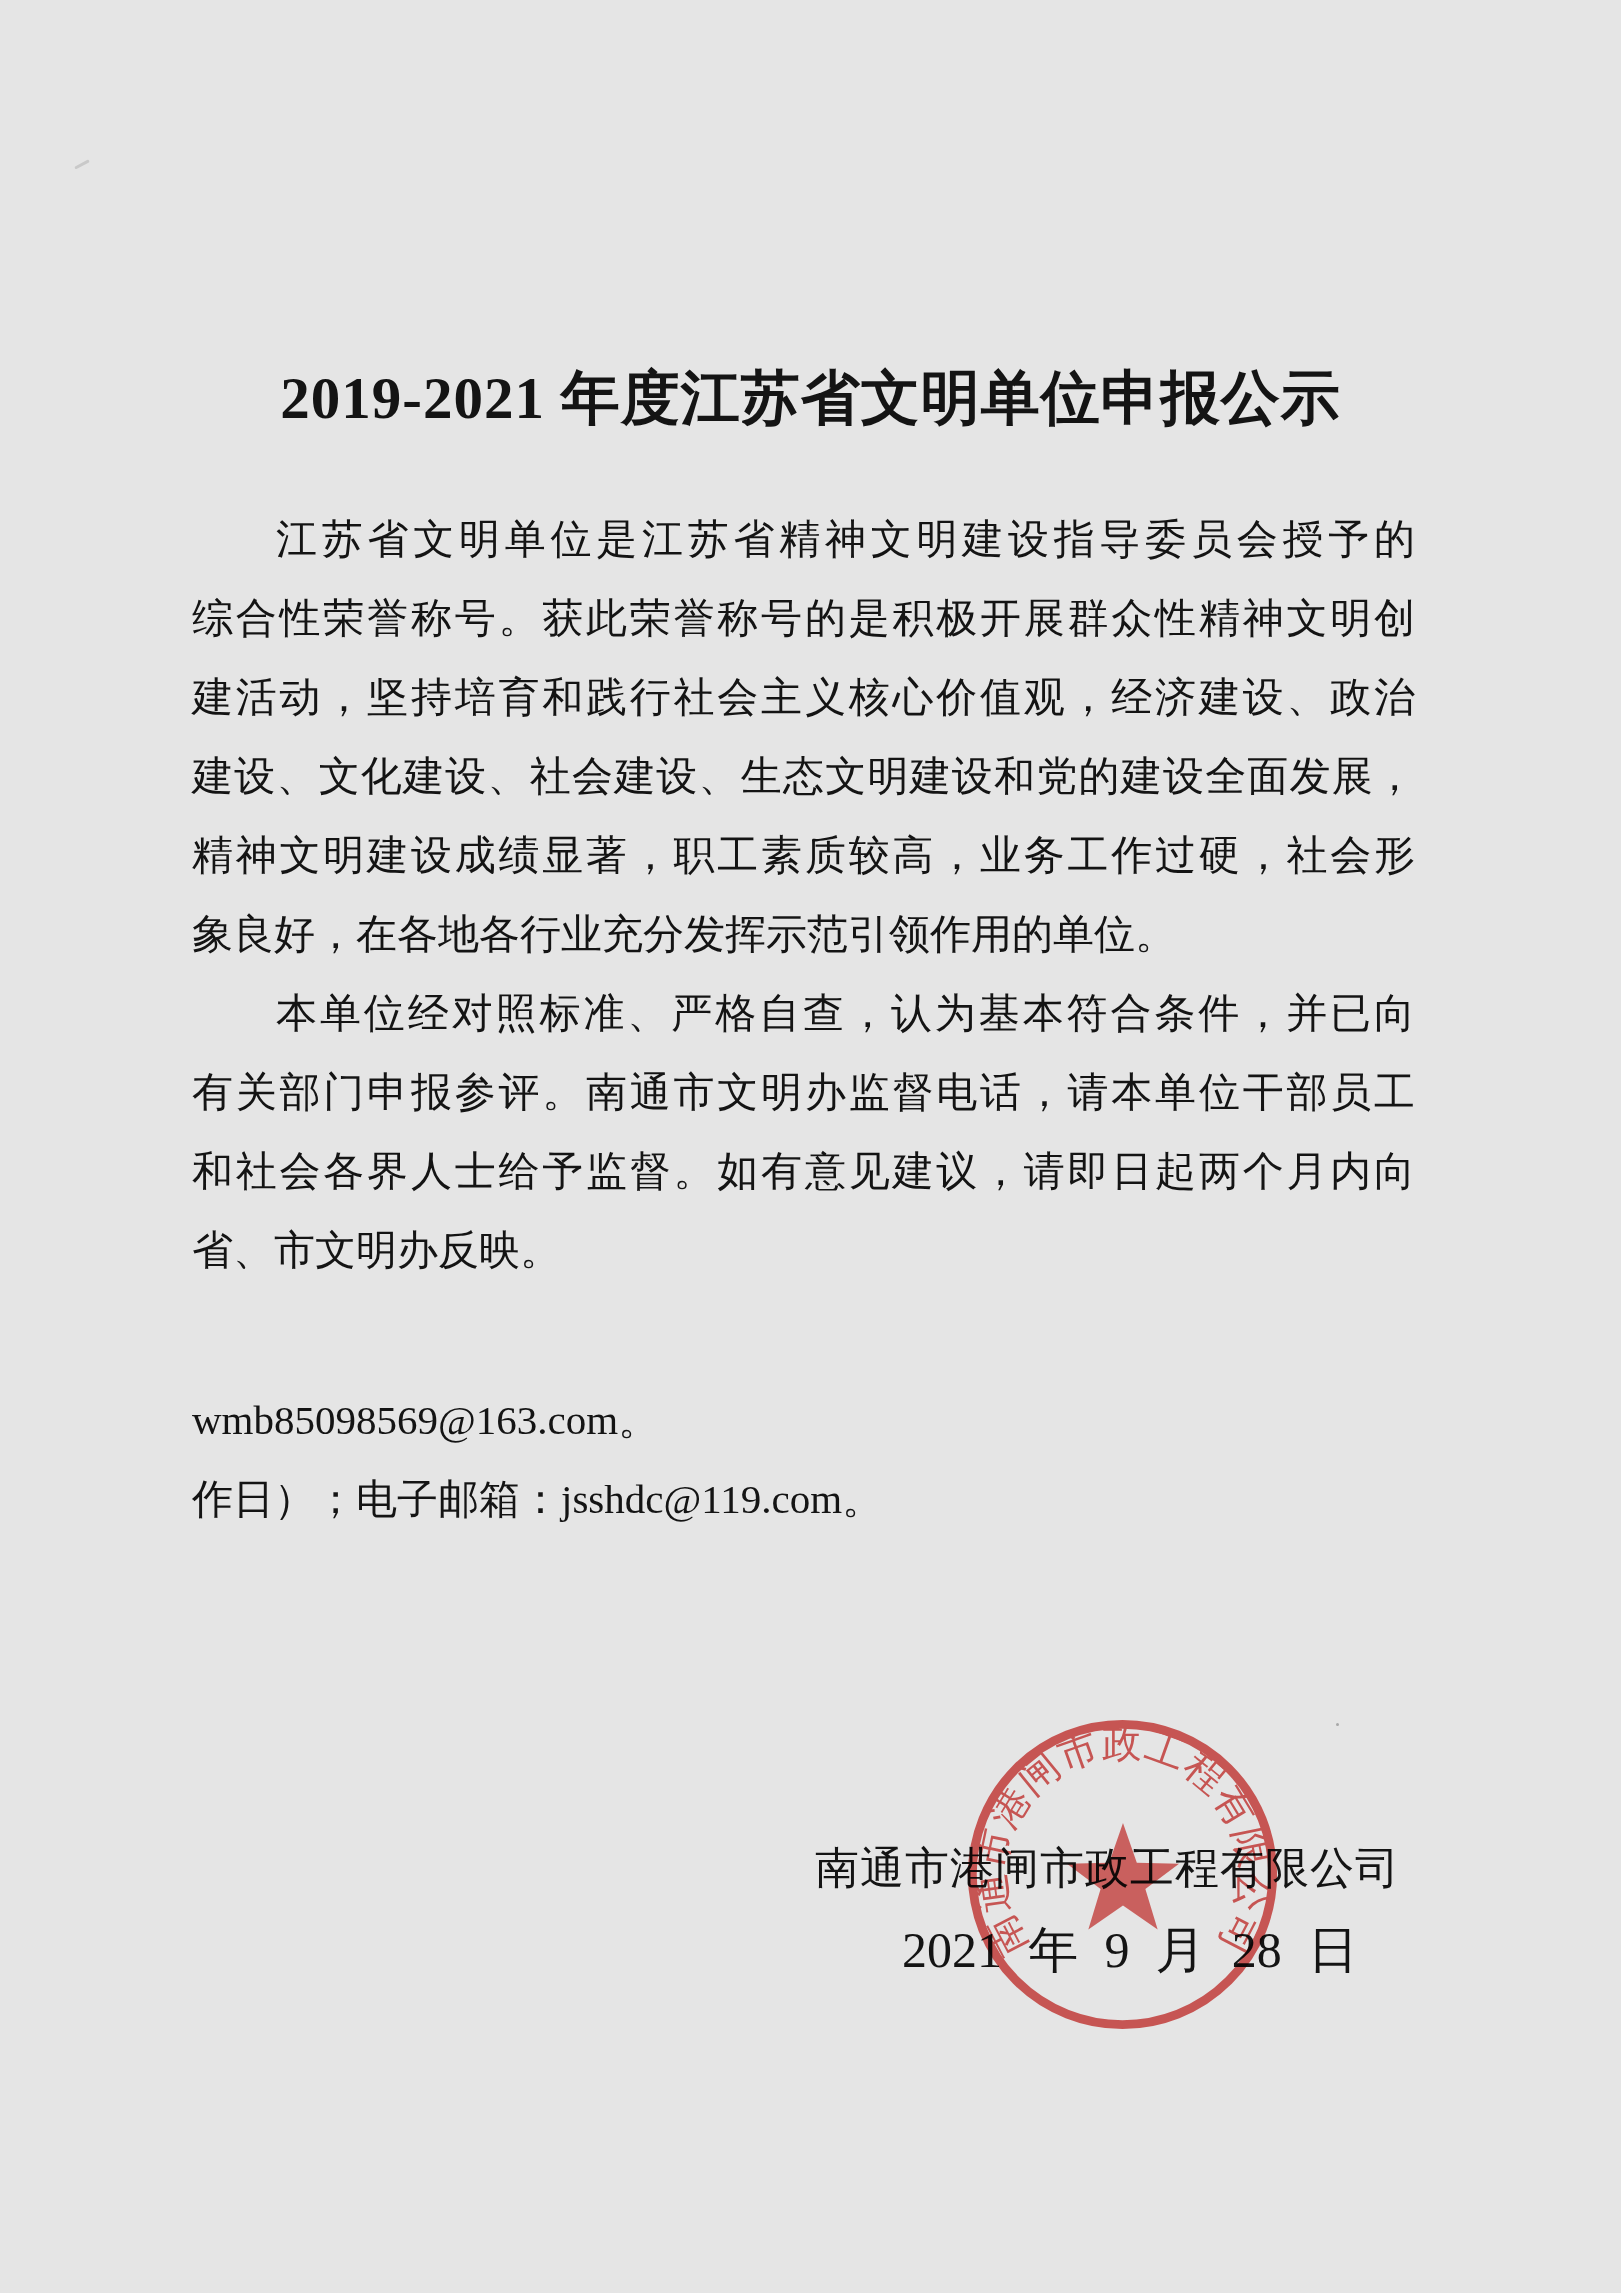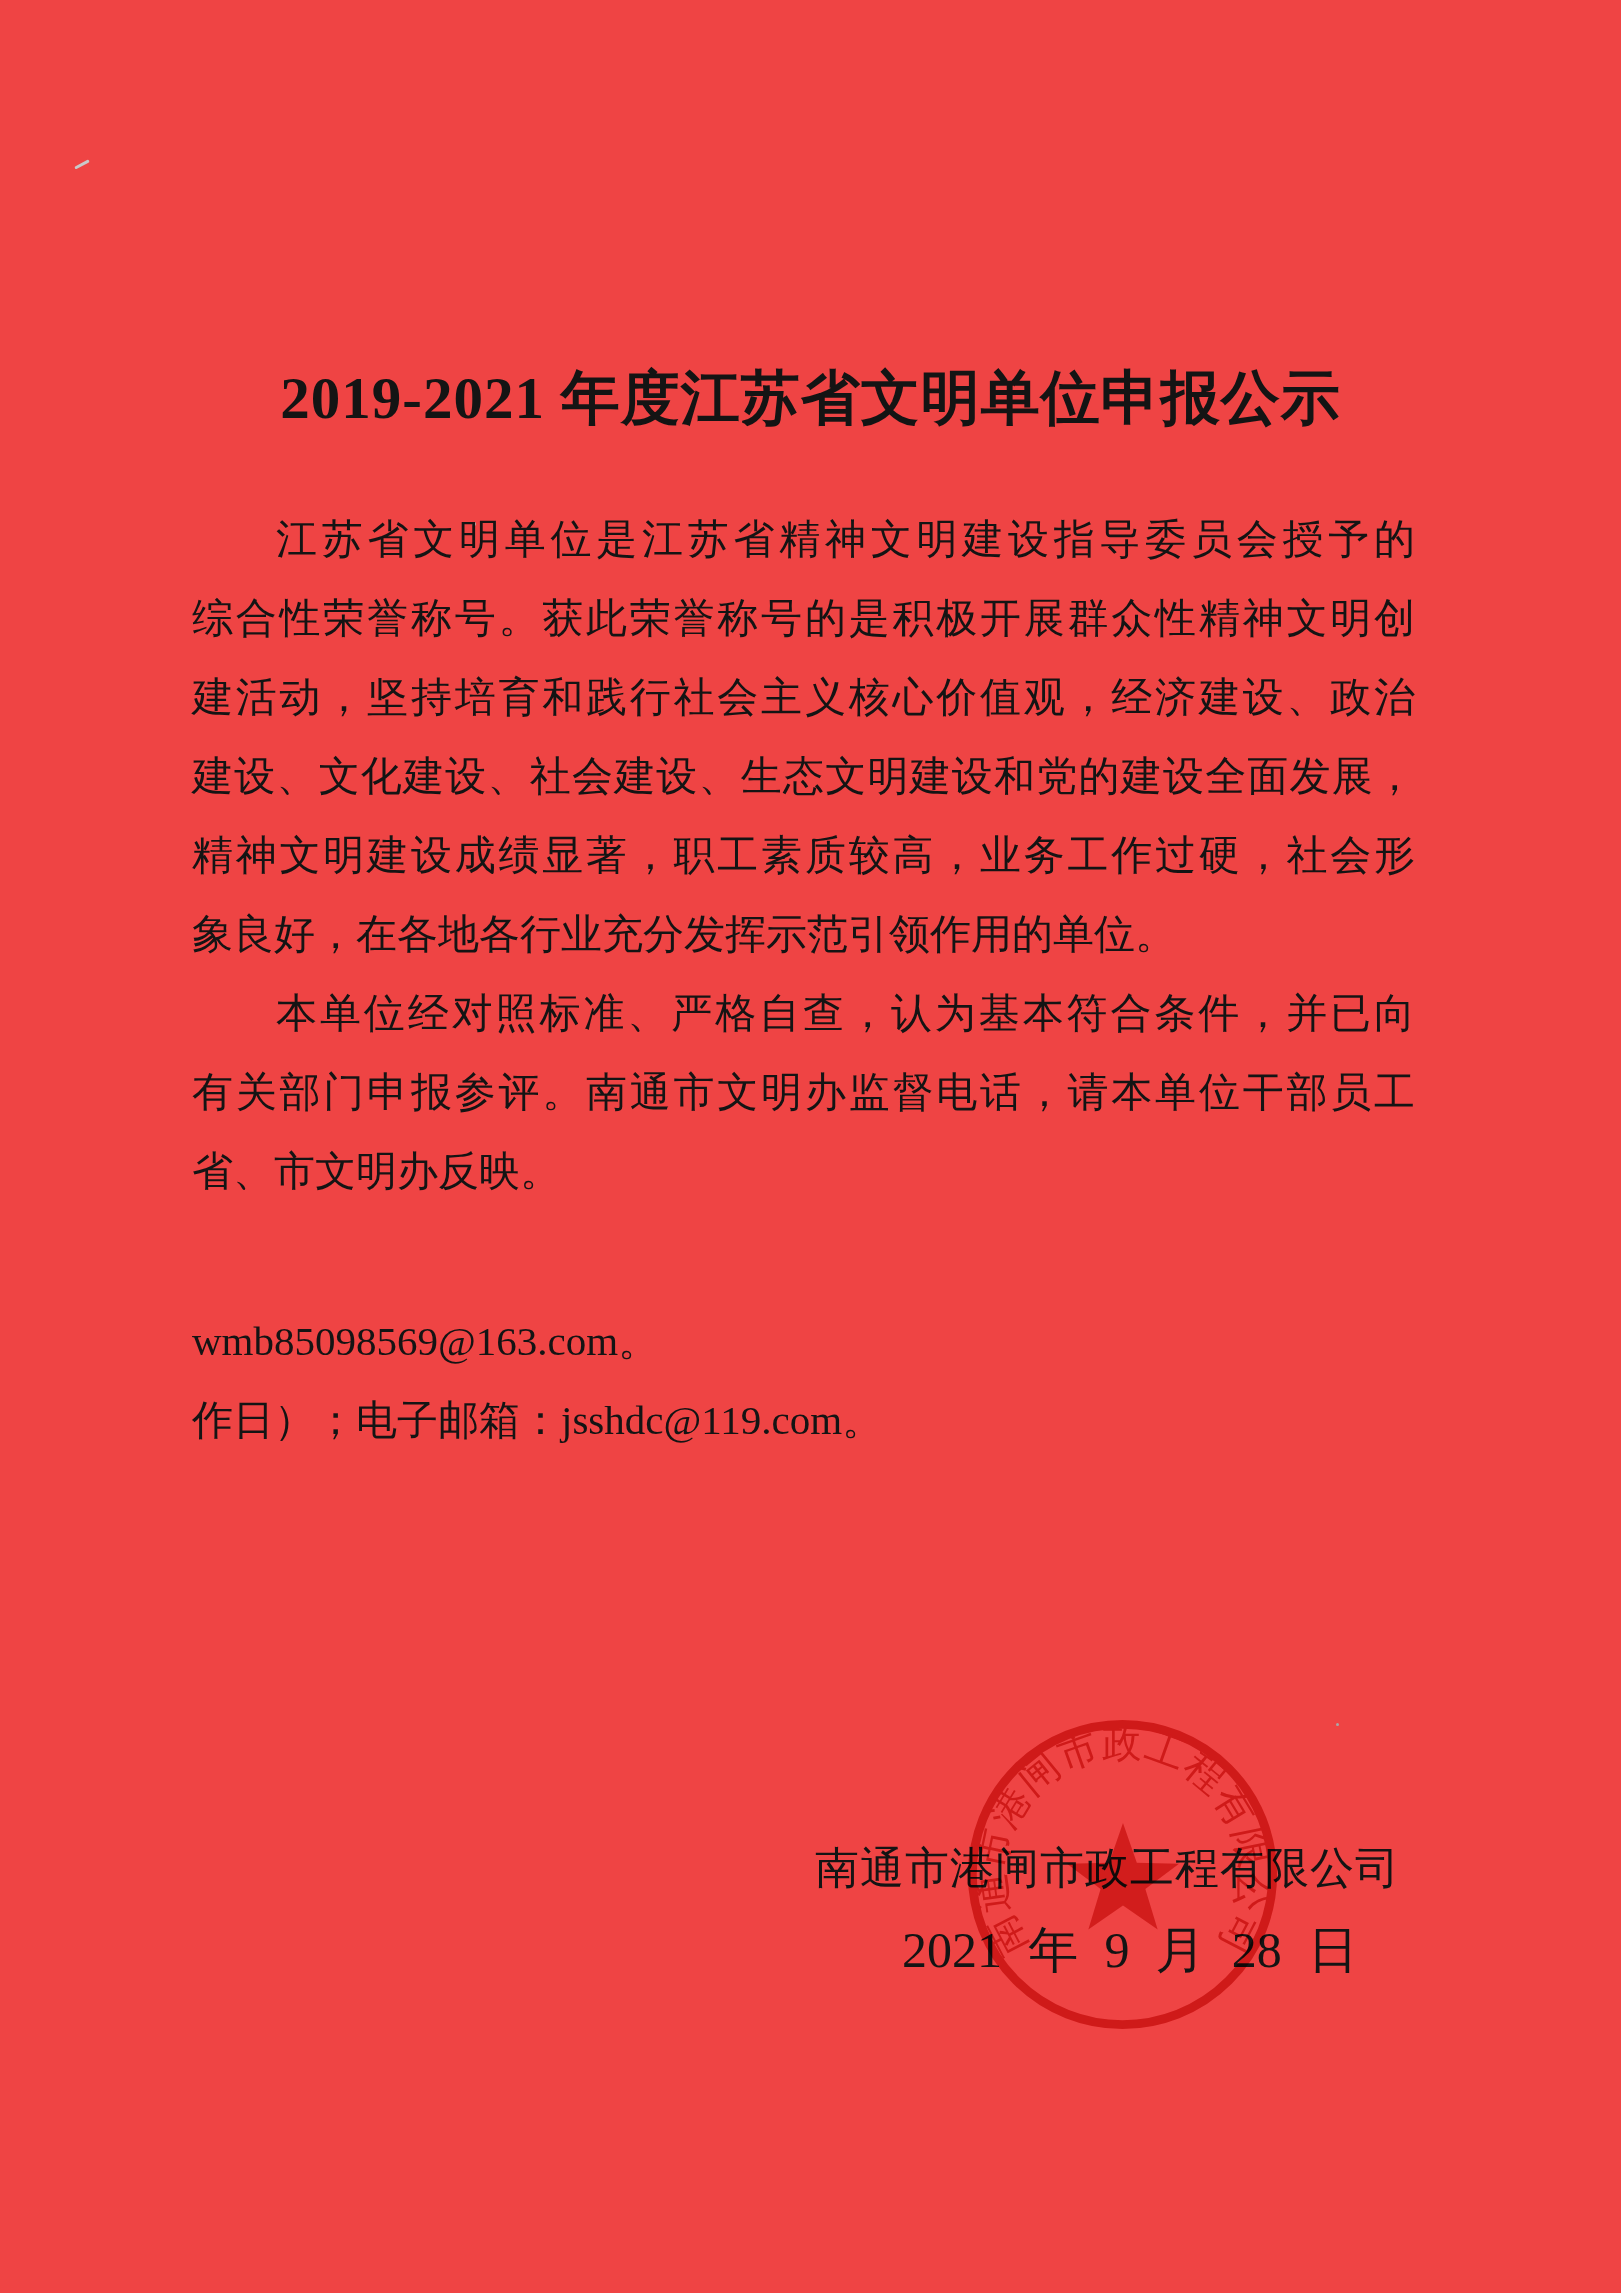--- a/index.html
+++ b/index.html
@@ -1,21 +1,21 @@
 <!DOCTYPE html>
 <html><head>
 <meta charset="utf-8">
 <style>
   html, body { margin: 0; padding: 0; background: #8a8a8a; }
   .page {
     position: relative;
     width: 1621px;
     height: 2294px;
     margin: 0 auto;
-    background: #ef4444;
+    background: #e5e5e5;
     overflow: hidden;
     font-family: "Liberation Serif", "DejaVu Serif", serif;
     color: #141414;
   }
   .doc-title {
     position: absolute;
     top: 359px;
     left: 0;
     width: 100%;
     text-align: center;
@@ -92,20 +92,21 @@
   <div class="content">
     <div id="body-paragraphs">
         <div class="line indent">江苏省文明单位是江苏省精神文明建设指导委员会授予的</div>
         <div class="line">综合性荣誉称号。获此荣誉称号的是积极开展群众性精神文明创</div>
         <div class="line">建活动，坚持培育和践行社会主义核心价值观，经济建设、政治</div>
         <div class="line">建设、文化建设、社会建设、生态文明建设和党的建设全面发展，</div>
         <div class="line">精神文明建设成绩显著，职工素质较高，业务工作过硬，社会形</div>
         <div class="line last">象良好，在各地各行业充分发挥示范引领作用的单位。</div>
         <div class="line indent">本单位经对照标准、严格自查，认为基本符合条件，并已向</div>
         <div class="line">有关部门申报参评。南通市文明办监督电话，请本单位干部员工</div>
+        <div class="line">和社会各界人士给予监督。如有意见建议，请即日起两个月内向</div>
         <div class="line last">省、市文明办反映。</div>
       </div>
     <div id="contact-paragraphs" class="contact-block">
         <div class="line last">wmb85098569@163.com。</div>
         <div class="line last">作日）；电子邮箱：jsshdc@119.com。</div>
       </div>
   </div>
 
   <div class="signature-company">南通市港闸市政工程有限公司</div>
 

